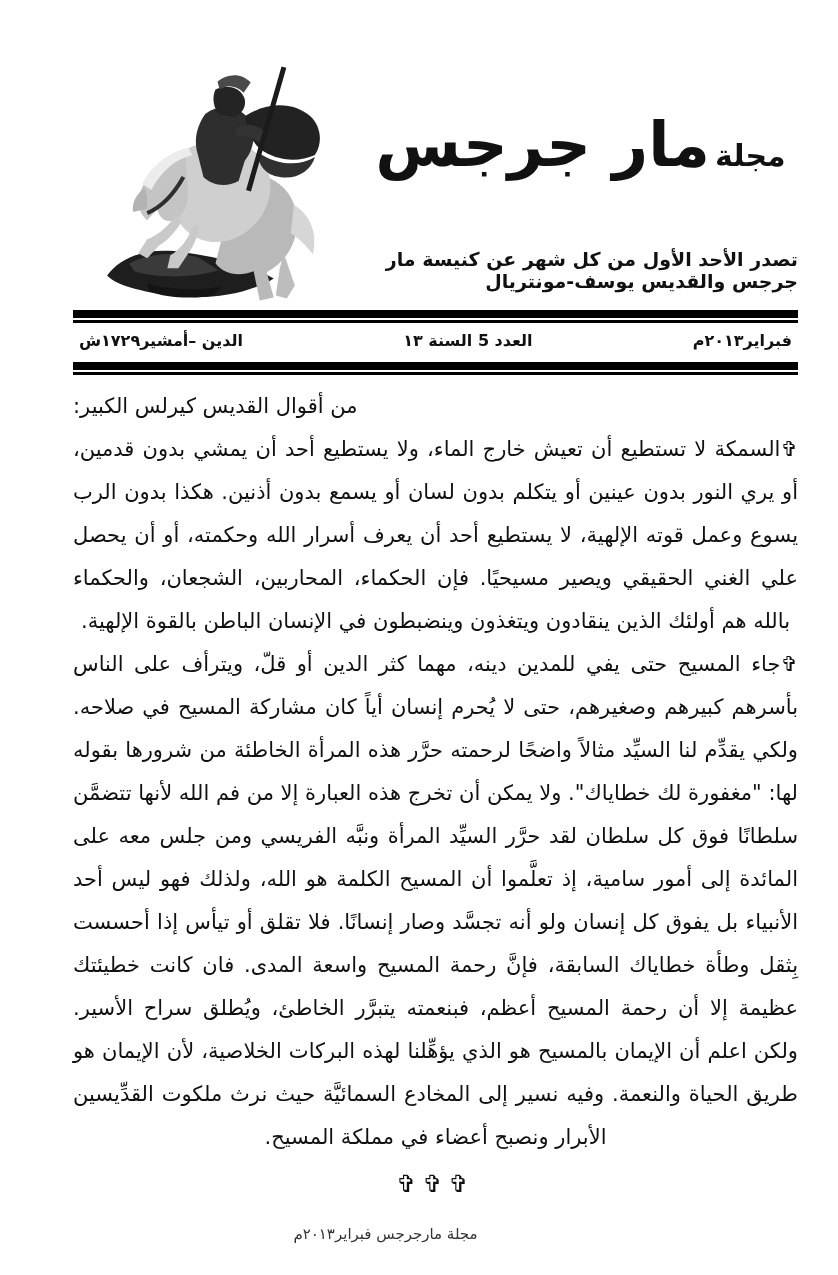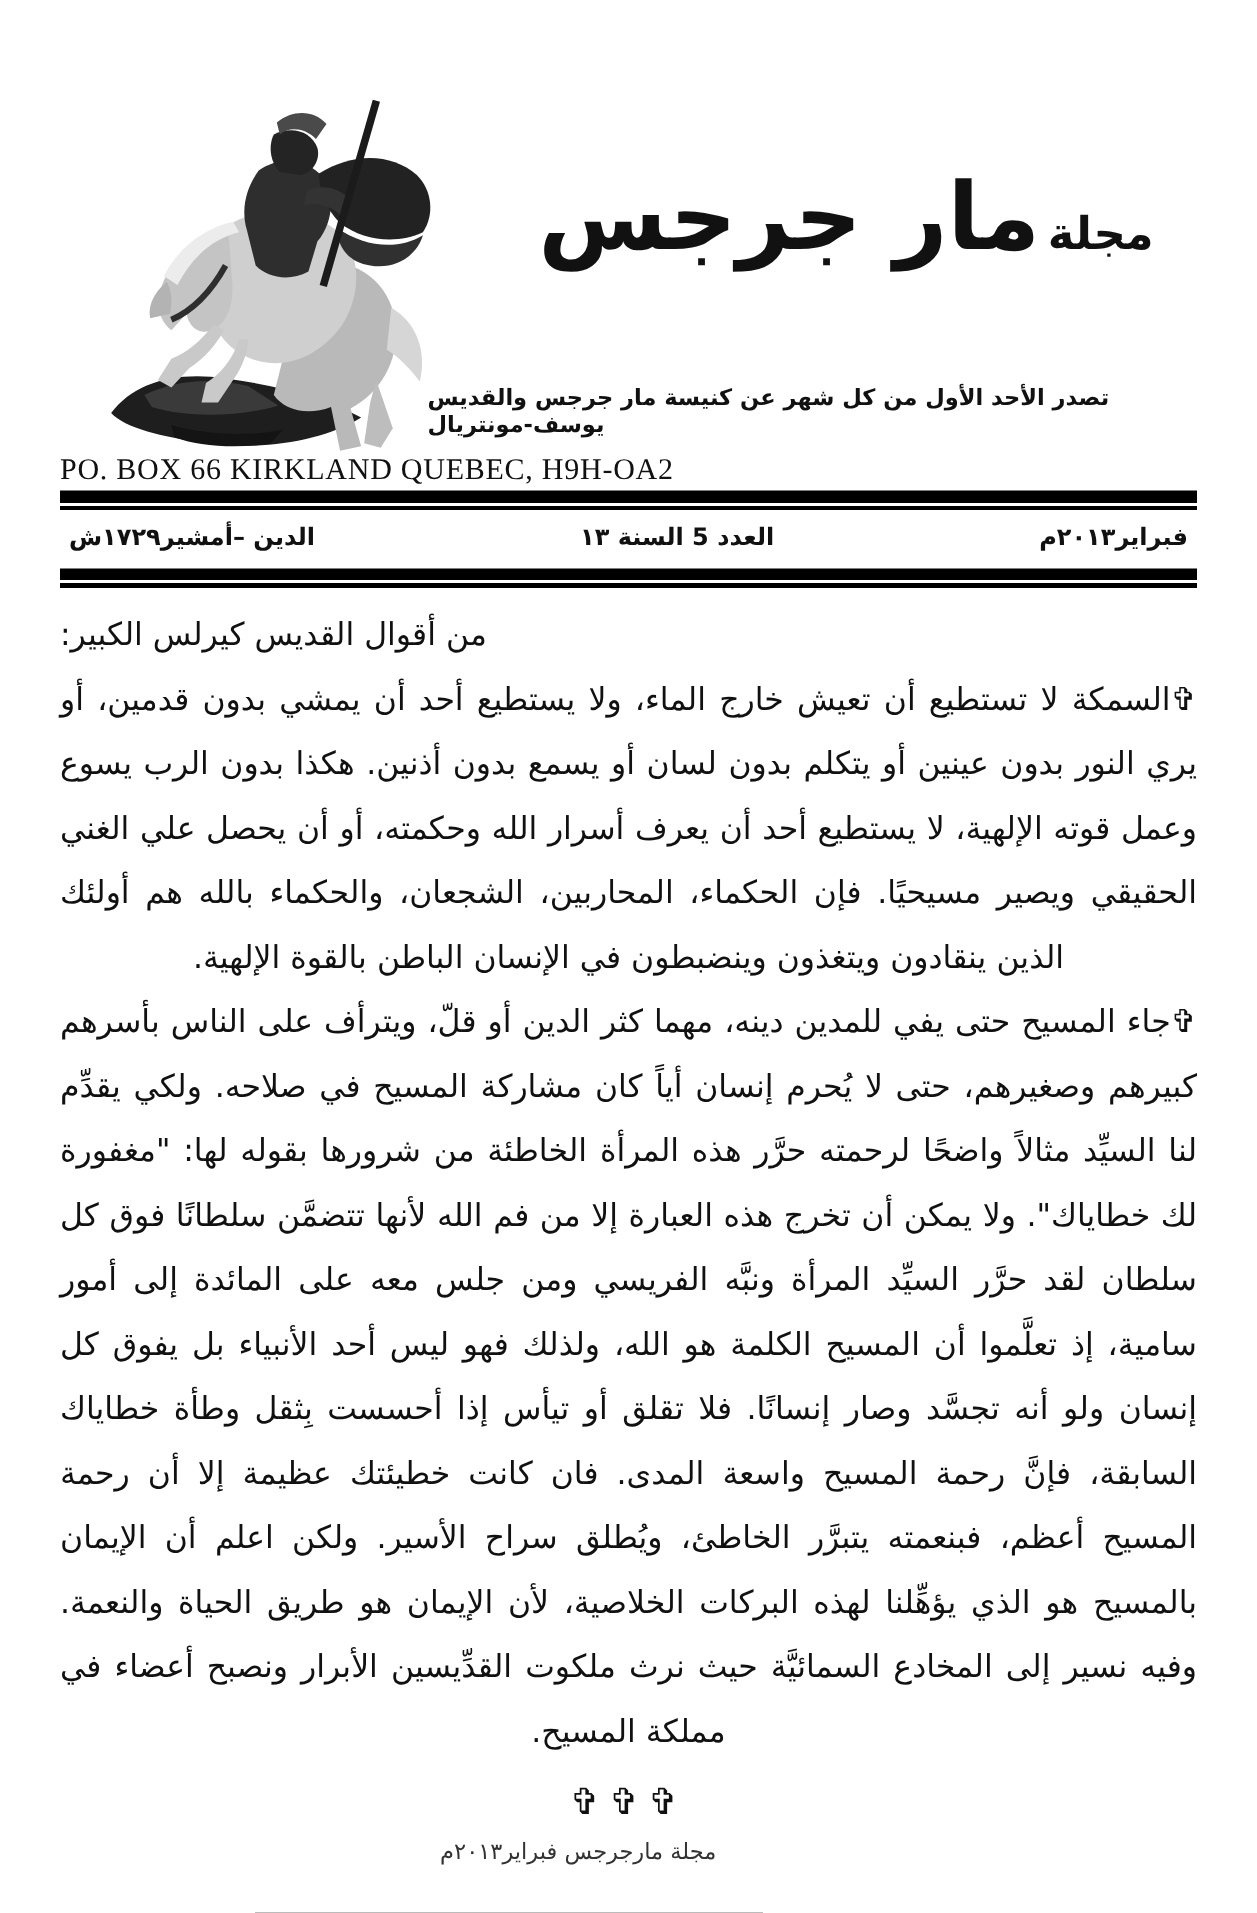--- a/index.html
+++ b/index.html
@@ -7,38 +7,38 @@
   .page {
     position: relative;
     width: 838px;
     height: 1275px;
     margin: 0 auto;
     background: #ffffff;
     color: #111;
     overflow: hidden;
     font-family: "DejaVu Sans", sans-serif;
   }
-  .content { padding: 0 40px; }
+  .content { padding: 0 40px; margin-left: 33px; }
 
   
   .masthead { position: relative; height: 252px; margin-top: 56px; }
   .logo {
     position: absolute; left: 14px; top: 0;
     width: 246px; height: 252px;
   }
   .title-block {
     position: absolute; top: 52px; left: 300px; right: 10px;
     text-align: center; direction: rtl; white-space: nowrap;
   }
   .title-prefix { font-size: 30px; font-weight: bold; }
   .title-main   { font-size: 62px; font-weight: bold; letter-spacing: 2px; }
   .subtitle {
     position: absolute; bottom: 16px; left: 245px; right: 0;
-    direction: rtl; text-align: left;
-    font-size: 15px; font-weight: bold;
+    direction: rtl; text-align: right;
+    font-size: 19px; font-weight: bold;
   }
   .address {
     font-family: "Liberation Serif", serif;
     font-size: 20px; letter-spacing: 0.5px;
     margin-top: -6px;
   }
 
   
   .thick-rule {
     height: 13px;
@@ -121,21 +121,20 @@
       </svg>
 
       <div class="title-block">
         <span class="title-prefix">مجلة</span>
         <span class="title-main">مار جرجس</span>
       </div>
 
       <div class="subtitle">تصدر الأحد الأول من كل شهر عن كنيسة مار جرجس والقديس يوسف-مونتريال</div>
     </div>
 
-    <div class="address">PO. BOX  66 KIRKLAND QUEBEC, H9H-OA2</div>
 
     <div class="thick-rule rule-1"></div>
 
     <div class="issue-row">
       <span class="issue-cell">فبراير٢٠١٣م</span>
       <span class="issue-cell">العدد 5 السنة ١٣</span>
       <span class="issue-cell">الدين –أمشير١٧٢٩ش</span>
     </div>
 
     <div class="thick-rule rule-2"></div>

